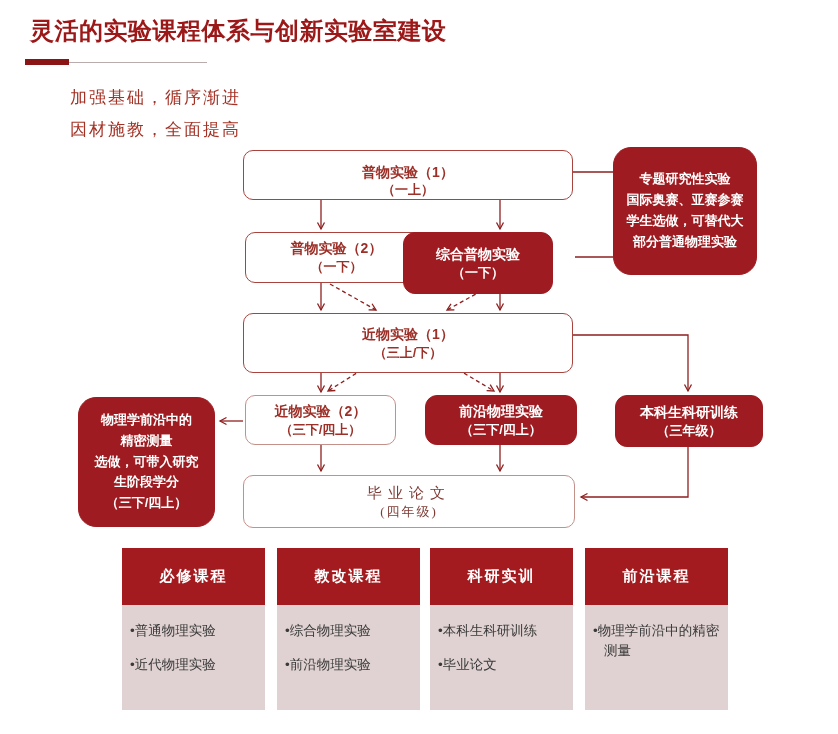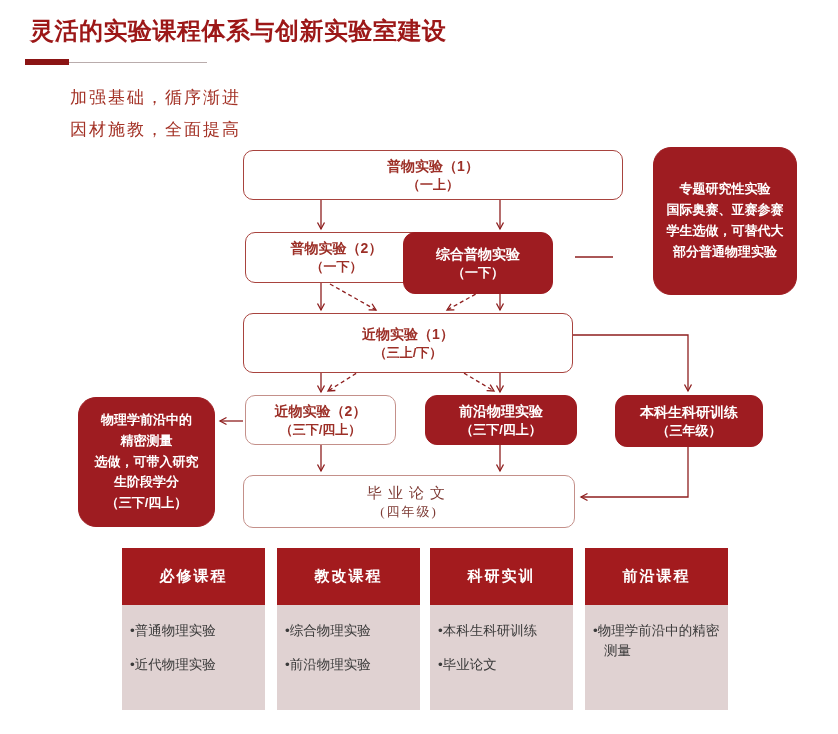--- a/index.html
+++ b/index.html
@@ -92,36 +92,36 @@
 
       <polyline points="688,447 688,497 581,497" marker-end="url(#arr)"></polyline>
 
       <line x1="243" y1="421" x2="220" y2="421" marker-end="url(#arr)"></line>
 
       <line x1="321" y1="445" x2="321" y2="471" marker-end="url(#arr)"></line>
       <line x1="500" y1="445" x2="500" y2="471" marker-end="url(#arr)"></line>
     </g>
   </svg>
 
-  <div class="fbox outline" style="left:243px;top:150px;width:380px;height:50px;">
+  <div class="fbox outline" style="left:243px;top:150px;width:330px;height:50px;justify-content:flex-end;">
     <div class="fbox-title">普物实验（1）</div>
     <div class="fbox-sub">（一上）</div>
   </div>
 
   <div class="fbox outline" style="left:245px;top:232px;width:183px;height:51px;">
     <div class="fbox-title">普物实验（2）</div>
     <div class="fbox-sub">（一下）</div>
   </div>
 
   <div class="fbox filled" style="left:403px;top:232px;width:150px;height:62px;border-radius:12px;">
     <div class="fbox-title">综合普物实验</div>
     <div class="fbox-sub">（一下）</div>
   </div>
 
-  <div class="fbox filled bigbox" style="left:613px;top:147px;width:144px;height:148px;margin-left:40px;">
+  <div class="fbox filled bigbox" style="left:613px;top:147px;width:144px;height:128px;">
     <div class="bline">专题研究性实验</div>
     <div class="bline">国际奥赛、亚赛参赛</div>
     <div class="bline">学生选做，可替代大</div>
     <div class="bline">部分普通物理实验</div>
   </div>
 
   <div class="fbox outline" style="left:243px;top:313px;width:330px;height:60px;">
     <div class="fbox-title">近物实验（1）</div>
     <div class="fbox-sub">（三上/下）</div>
   </div>

